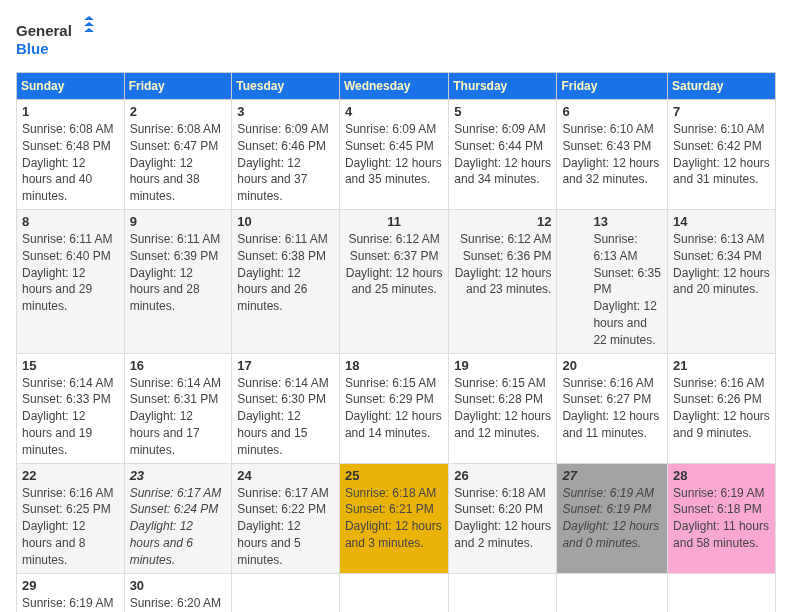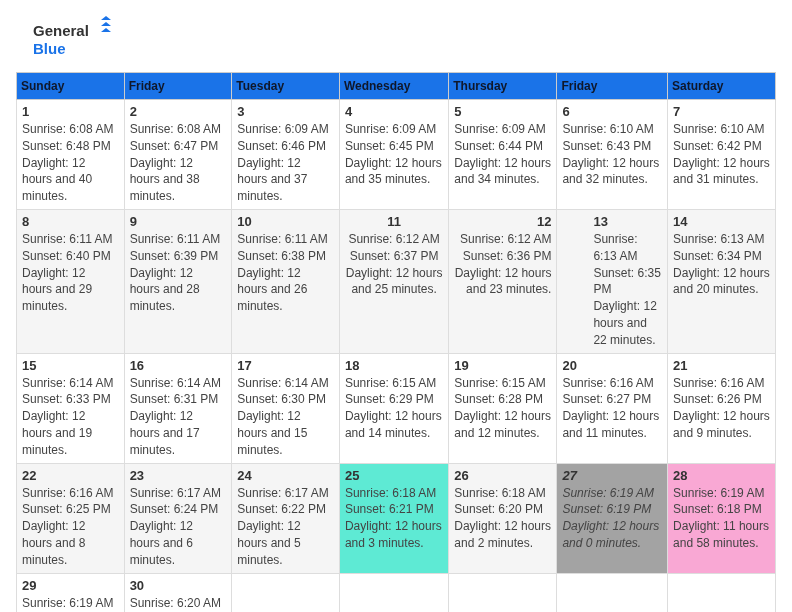--- a/index.html
+++ b/index.html
@@ -12,21 +12,20 @@
     }
     .container {
       width: 792px;
       padding: 16px 16px 10px 16px;
     }
     .header {
       display: flex;
       justify-content: space-between;
       align-items: flex-start;
       margin-bottom: 12px;
-      margin-left: 17px;
     }
     .logo {
       display: flex;
       align-items: center;
       gap: 4px;
     }
     .title-area {
       text-align: right;
     }
     .month-title {
@@ -38,21 +37,21 @@
       font-size: 14px;
       color: #555;
     }
     table {
       width: 100%;
       border-collapse: collapse;
       font-size: 10.5px;
     }
     thead tr th {
       background-color: #1a73e8;
-      color: #0f172a;
+      color: #fef9c3;
       padding: 6px 4px;
       text-align: left;
       font-size: 12px;
       font-weight: bold;
       border: 1px solid #ccc;
     }
     tbody tr td {
       border: 1px solid #ddd;
       padding: 4px 5px;
       vertical-align: top;
@@ -199,29 +198,29 @@
           <td>
         <span class="day-num">21</span>
         <span class="day-info">Sunrise: 6:16 AM<br>Sunset: 6:26 PM<br>Daylight: 12 hours and 9 minutes.</span>
       </td>
         </tr>
         <tr>
           <td style="background: rgb(245, 245, 245);">
         <span class="day-num">22</span>
         <span class="day-info">Sunrise: 6:16 AM<br>Sunset: 6:25 PM<br>Daylight: 12 hours and 8 minutes.</span>
       </td>
-          <td style="background: rgb(245, 245, 245);">
+          <td style="background: rgb(245, 245, 245); font-style: italic;">
         <span class="day-num">23</span>
         <span class="day-info">Sunrise: 6:17 AM<br>Sunset: 6:24 PM<br>Daylight: 12 hours and 6 minutes.</span>
       </td>
           <td style="background: rgb(245, 245, 245);">
         <span class="day-num">24</span>
         <span class="day-info">Sunrise: 6:17 AM<br>Sunset: 6:22 PM<br>Daylight: 12 hours and 5 minutes.</span>
       </td>
-          <td style="background: #5eead4;">
+          <td style="background: #eab308;">
         <span class="day-num">25</span>
         <span class="day-info">Sunrise: 6:18 AM<br>Sunset: 6:21 PM<br>Daylight: 12 hours and 3 minutes.</span>
       </td>
           <td style="background: rgb(245, 245, 245);">
         <span class="day-num">26</span>
         <span class="day-info">Sunrise: 6:18 AM<br>Sunset: 6:20 PM<br>Daylight: 12 hours and 2 minutes.</span>
       </td>
           <td style="background: #a3a3a3; font-style: italic;">
         <span class="day-num">27</span>
         <span class="day-info">Sunrise: 6:19 AM<br>Sunset: 6:19 PM<br>Daylight: 12 hours and 0 minutes.</span>

